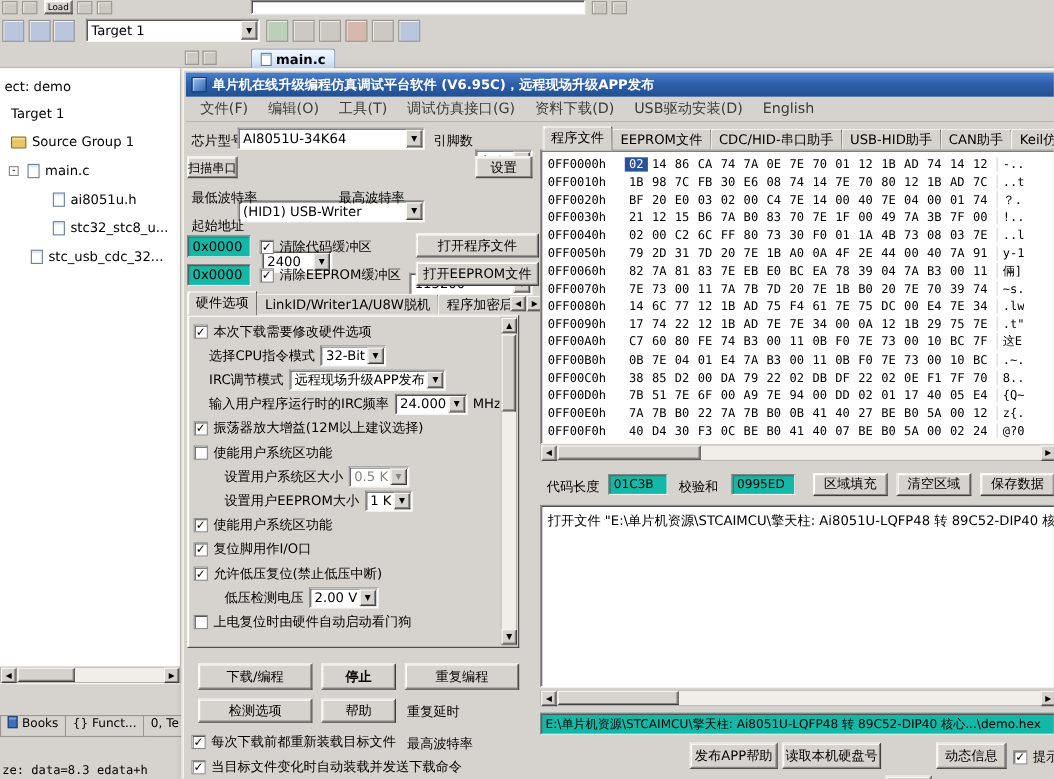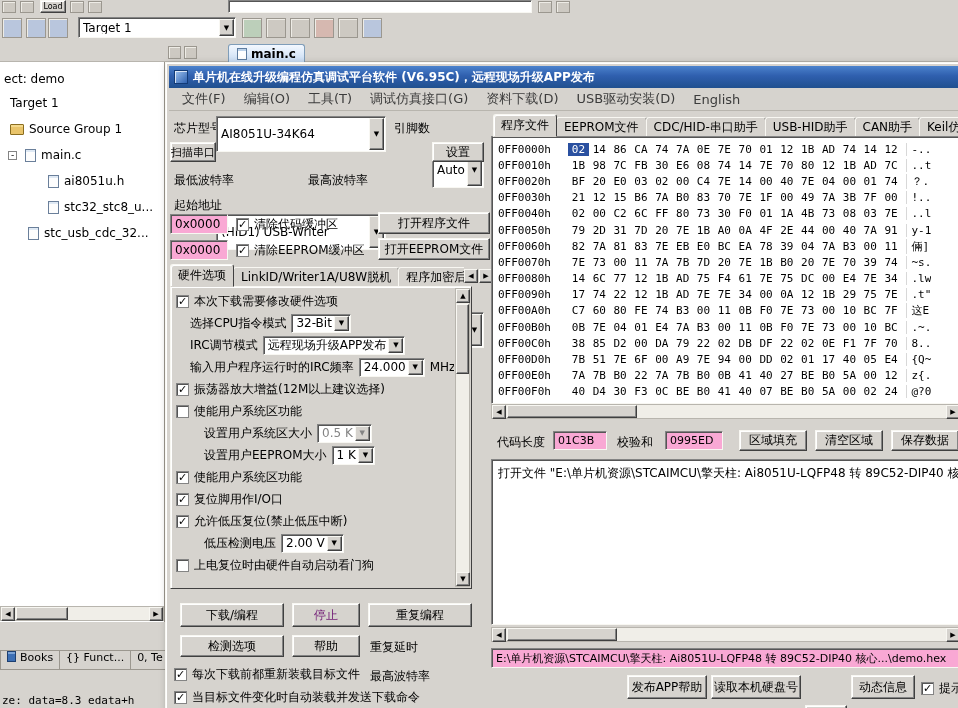--- a/index.html
+++ b/index.html
@@ -4,24 +4,24 @@
 <style>
 *{margin:0;padding:0;box-sizing:border-box;}
 html,body{width:958px;height:708px;overflow:hidden;}
 body{font-family:"DejaVu Sans","Liberation Sans",sans-serif;font-size:12px;background:#d6d3ce;position:relative;color:#000;}
 .abs{position:absolute;}
 .row{display:flex;align-items:center;white-space:nowrap;}
 .nowrap{white-space:nowrap;}
 
 
 .btn{display:flex;align-items:center;justify-content:center;background:#d6d3ce;border:1px solid;border-color:#f8f7f2 #404040 #404040 #f8f7f2;box-shadow:inset -1px -1px 0 #848484,inset 1px 1px 0 #fff;font-size:12px;white-space:nowrap;overflow:hidden;cursor:default;}
-.btn.warn{color:#701a75;}
+.btn.warn{color:#000000;font-weight:bold;}
 .sunken{background:#fff;border:1px solid;border-color:#848484 #f8f7f2 #f8f7f2 #848484;box-shadow:inset 1px 1px 0 #555;}
-.field{background:#f9a8d4;border:1px solid;border-color:#848484 #f8f7f2 #f8f7f2 #848484;box-shadow:inset 1px 1px 0 #555;padding:2px 4px;white-space:nowrap;overflow:hidden;}
-.combo{position:relative;background:#fff;border:1px solid;border-color:#848484 #f8f7f2 #f8f7f2 #848484;box-shadow:inset 1px 1px 0 #555;display:flex;align-items:center;padding:0 18px 0 4px;height:36px;overflow:hidden;}
+.field{background:#14b8a6;border:1px solid;border-color:#848484 #f8f7f2 #f8f7f2 #848484;box-shadow:inset 1px 1px 0 #555;padding:2px 4px;white-space:nowrap;overflow:hidden;}
+.combo{position:relative;background:#fff;border:1px solid;border-color:#848484 #f8f7f2 #f8f7f2 #848484;box-shadow:inset 1px 1px 0 #555;display:flex;align-items:center;padding:0 18px 0 4px;height:20px;overflow:hidden;}
 .combo .combo-val{white-space:nowrap;overflow:hidden;font-size:12px;line-height:1;}
 .combo-arrow{position:absolute;top:1px;right:1px;bottom:1px;width:15px;background:#d6d3ce;border:1px solid;border-color:#f8f7f2 #404040 #404040 #f8f7f2;box-shadow:inset -1px -1px 0 #848484;display:flex;align-items:center;justify-content:center;}
 .combo-arrow::before{content:"▼";font-size:7px;color:#000;}
 .combo.dis{color:#848484;}
 .combo.dis .combo-arrow::before{color:#848484;}
 .cb{flex:none;width:13px;height:13px;background:#fff;border:1px solid #848484;box-shadow:inset 1px 1px 0 #555;display:inline-flex;align-items:center;justify-content:center;margin-right:5px;}
 .cb.checked::before{content:"✓";font-size:11px;line-height:1;color:#000;}
 
 
 .tabstrip{display:flex;align-items:flex-end;overflow:hidden;}

